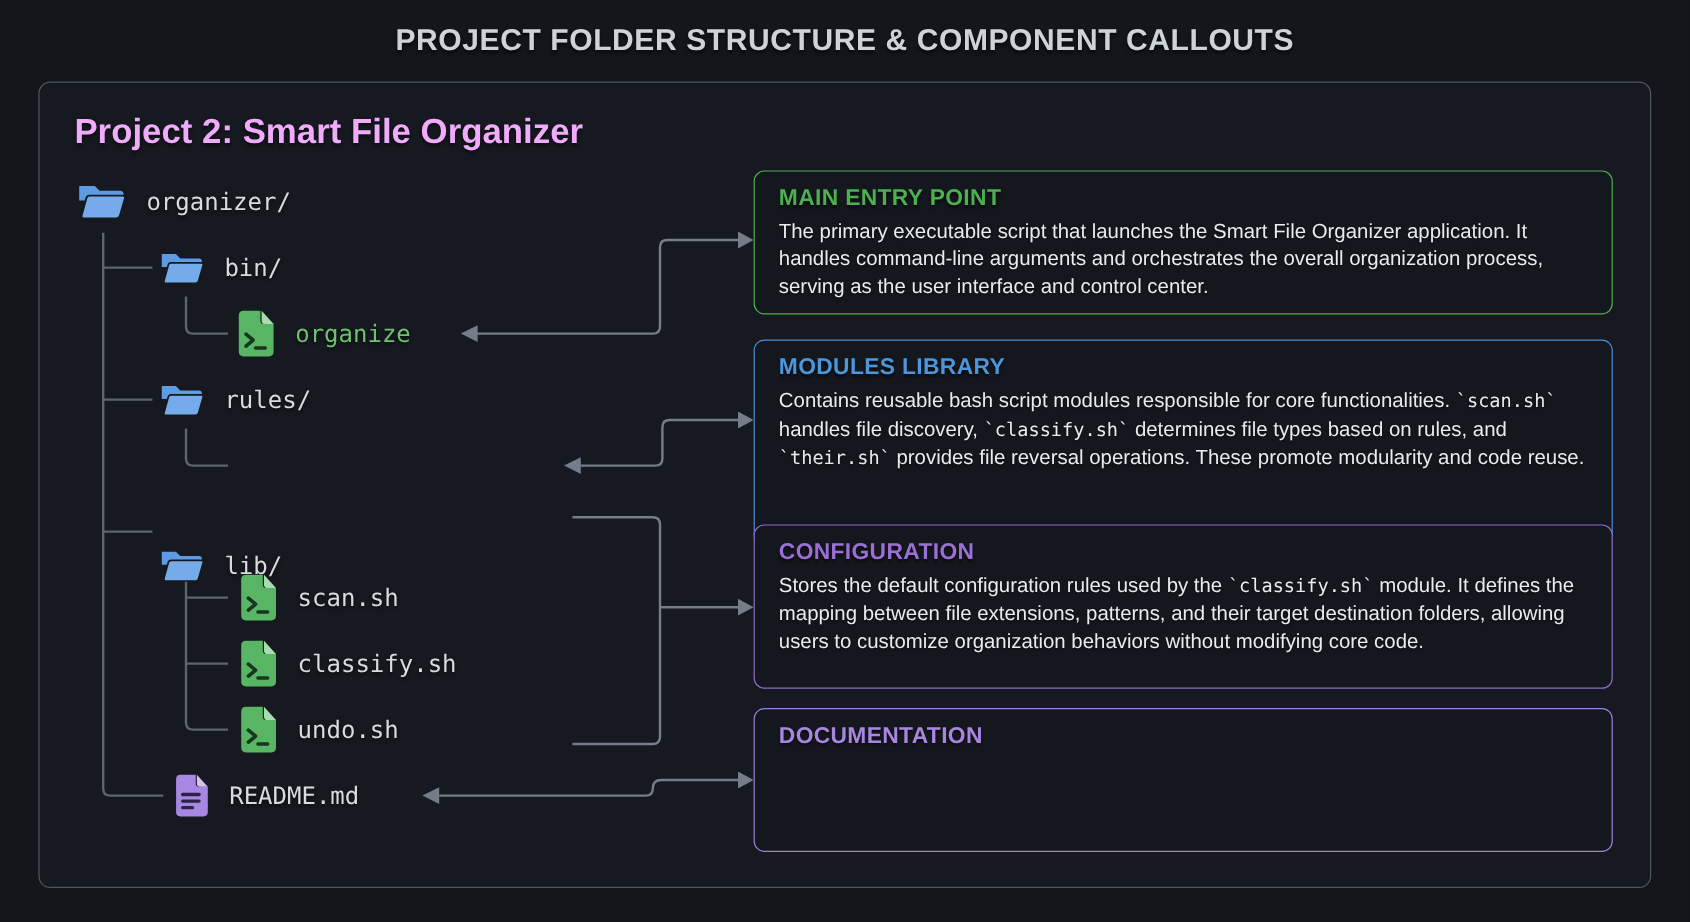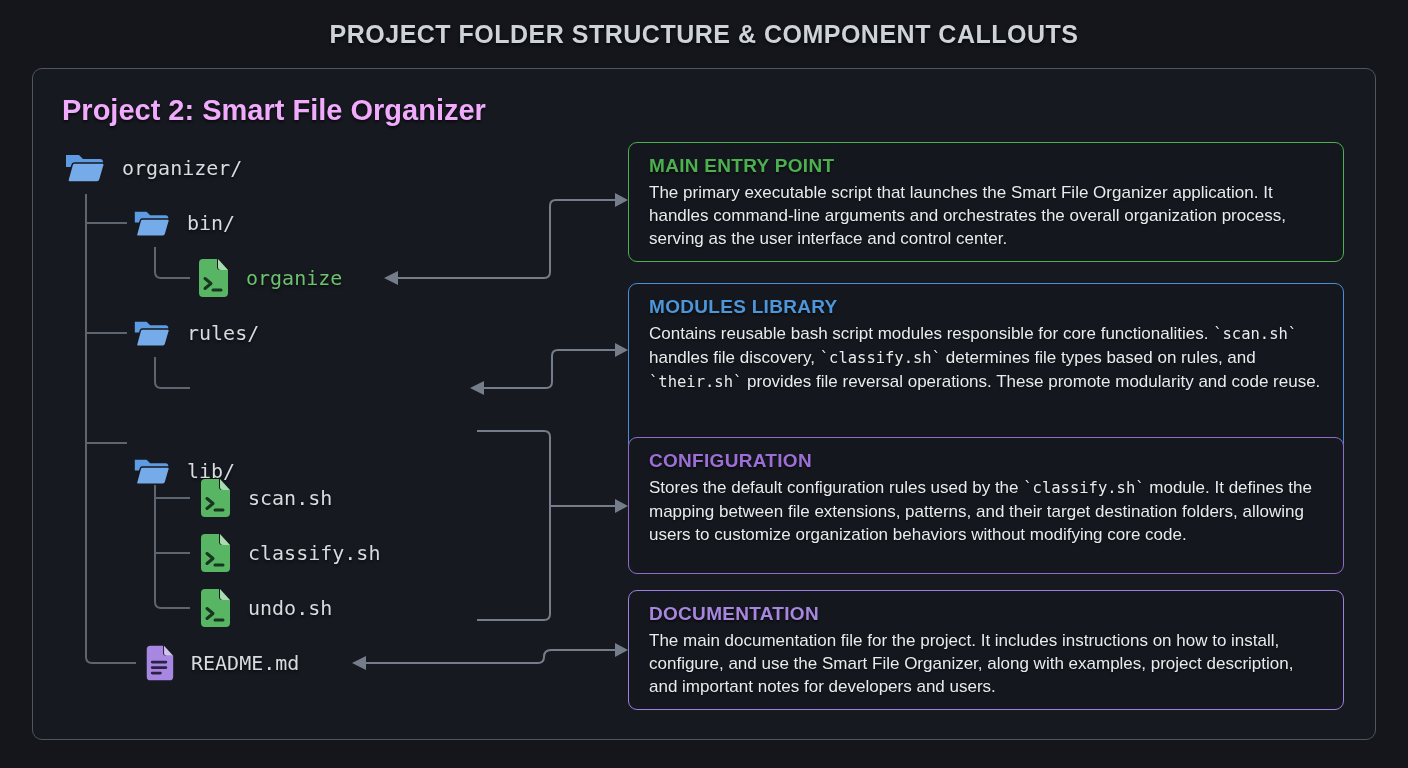--- a/index.html
+++ b/index.html
@@ -183,16 +183,15 @@
     <p><span>Contains reusable bash script modules responsible for core functionalities. </span><span class="code">`scan.sh`</span><span> handles file discovery, </span><span class="code">`classify.sh`</span><span> determines file types based on rules, and </span><span class="code">`their.sh`</span><span> provides file reversal operations. These promote modularity and code reuse.</span></p>
   </div>
 
   <div class="callout" style="top: 437px; height: 137px; border-color: rgb(143, 108, 204);">
     <h3 style="color: rgb(155, 111, 214);">CONFIGURATION</h3>
     <p><span>Stores the default configuration rules used by the </span><span class="code">`classify.sh`</span><span> module. It defines the mapping between file extensions, patterns, and their target destination folders, allowing users to customize organization behaviors without modifying core code.</span></p>
   </div>
 
   <div class="callout" style="top: 590px; height: 120px; border-color: rgb(157, 127, 224);">
     <h3 style="color: rgb(168, 134, 224);">DOCUMENTATION</h3>
-    <p><span>The main documentation file for the project. It includes instructions on how to install, configure, and use the Smart File Organizer, along with examples, project description, and important notes for developers and users.</span></p>
   </div>
 
 </div>
 
 </body></html>

